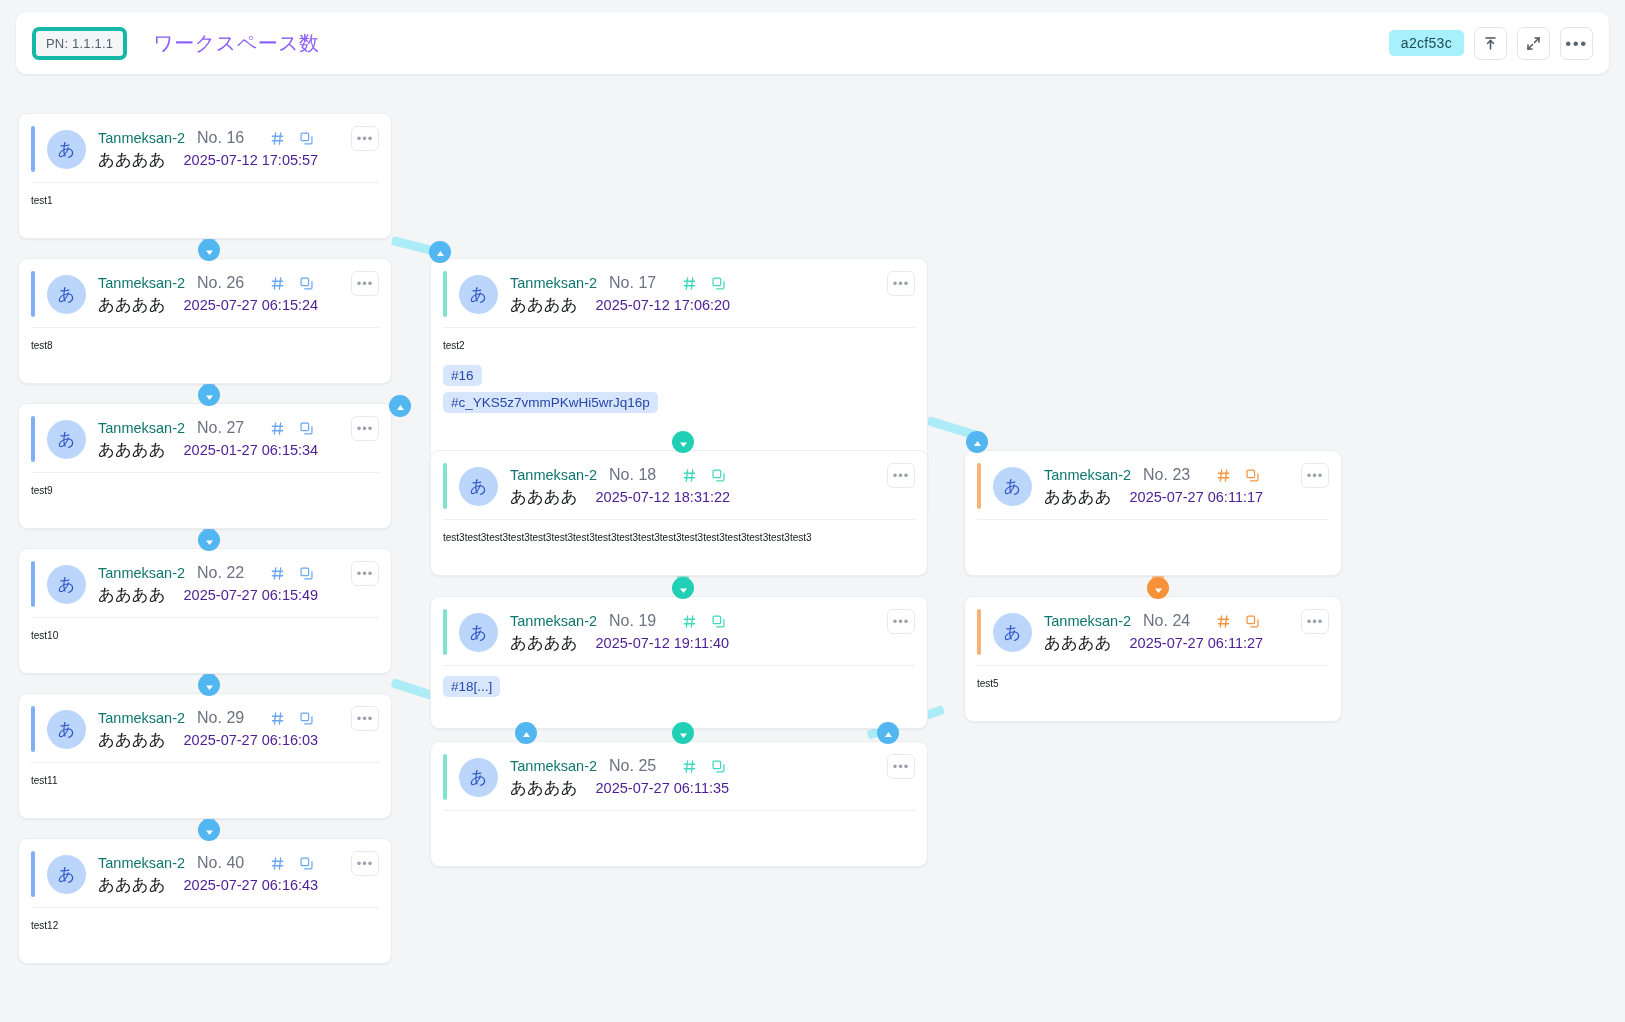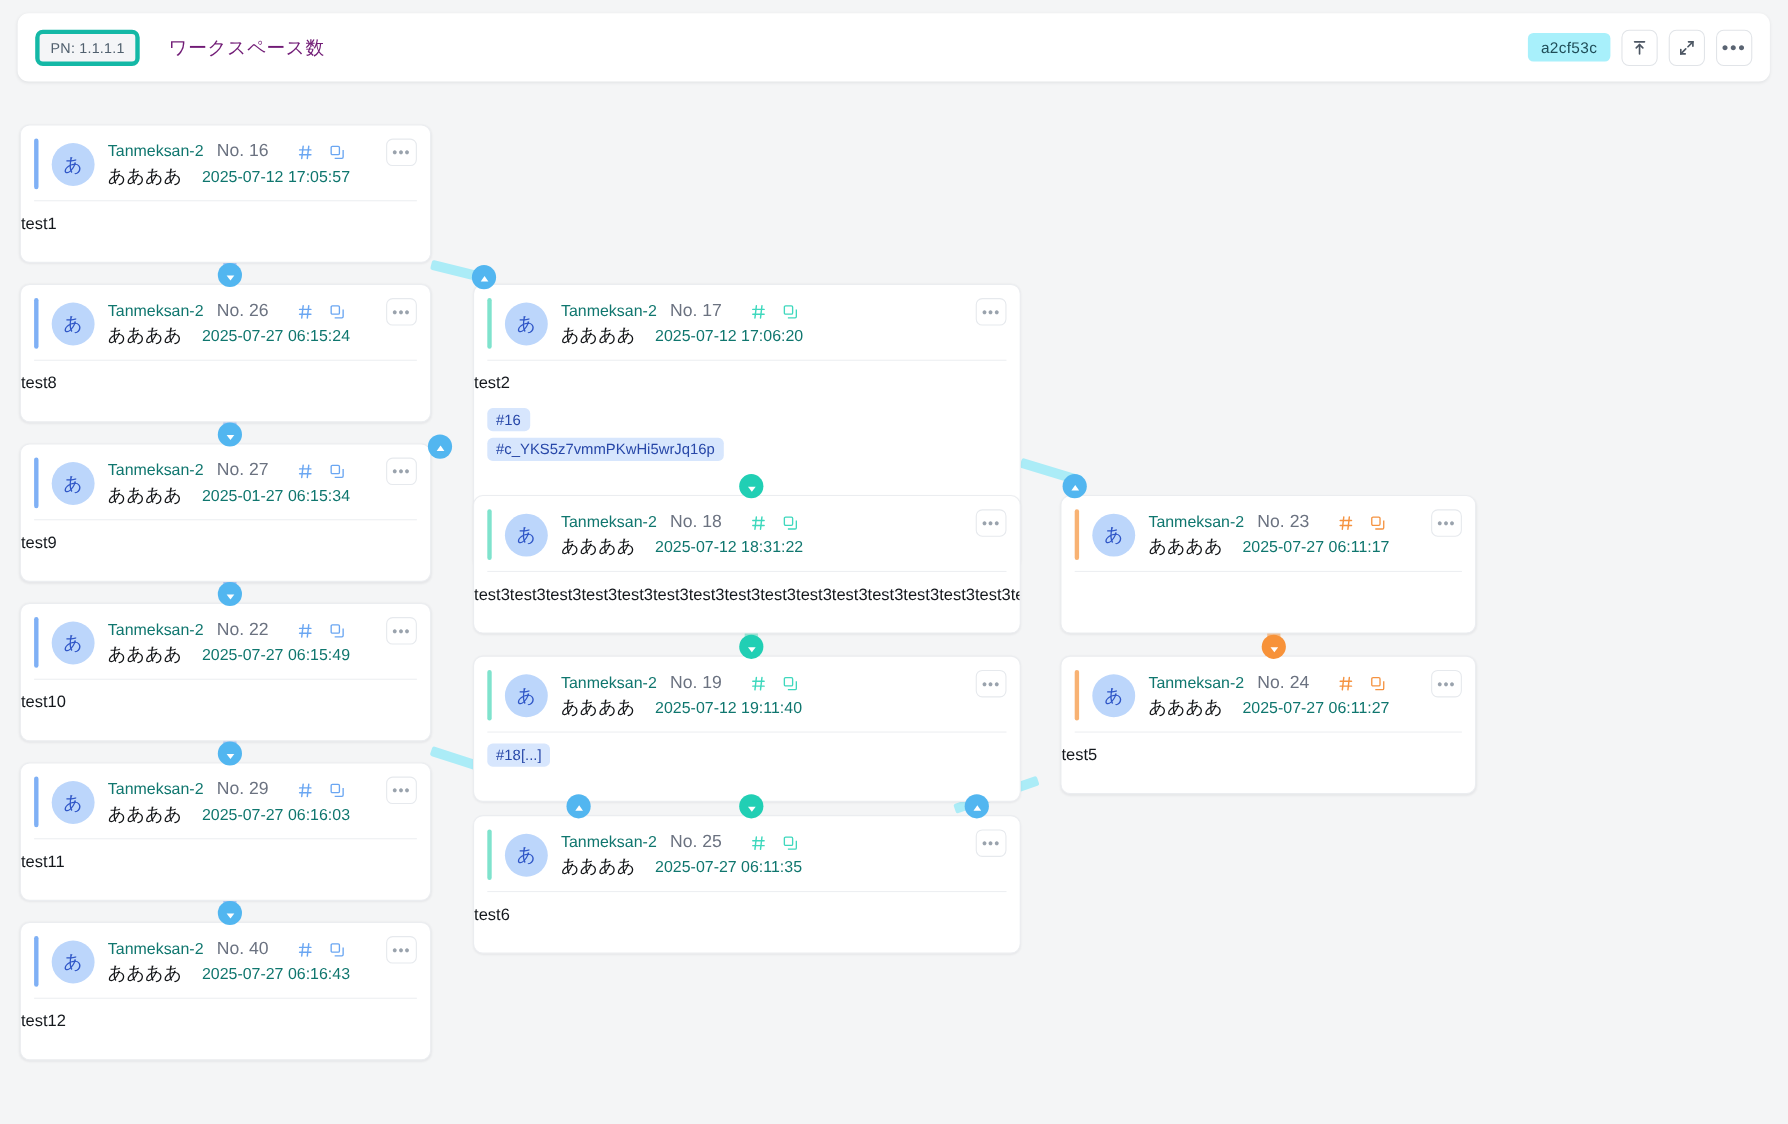--- a/index.html
+++ b/index.html
@@ -24,21 +24,21 @@
   .pn-badge {
     font-size: 13px; color: #51606e;
     background: #f4f5f7;
     border: 4px solid #14b8a6;
     border-radius: 7px;
     padding: 5px 10px;
     letter-spacing: .2px;
   }
   .topbar-title {
     margin-left: 26px;
-    font-size: 17px; color: #701a75;
+    font-size: 20px; color: #8b5cf6;
     letter-spacing: .5px;
   }
   .topbar-right {
     margin-left: auto;
     display: flex; align-items: center; gap: 10px;
   }
   .hash-badge {
     background: #a8f0fb; color: #1f4c57;
     border-radius: 5px;
     font-size: 14px;
@@ -90,34 +90,34 @@
     flex: 0 0 39px;
   }
   .meta { margin-left: 12px; }
   .meta-row1 { display: flex; align-items: center; height: 21px; }
   .meta-row2 { display: flex; align-items: baseline; height: 22px; }
   .author { font-size: 14.5px; color: #0f766e; }
   .num { font-size: 16px; color: #6b7280; margin-left: 12px; }
   .icon-row { display: flex; align-items: center; gap: 14px; margin-left: 26px; }
   .ic { cursor: pointer; display: flex; }
   .kana { font-size: 16.5px; color: #121417; }
-  .stamp { font-size: 14.5px; color: #0f766e; margin-left: 18px; }
+  .stamp { font-size: 14.5px; color: #4c1d95; margin-left: 18px; }
   .kebab {
     position: absolute; top: 12px; right: 12px;
     width: 28px; height: 25px;
     border: 1px solid #e6e9ed; border-radius: 6px;
     background: #fff;
     display: flex; align-items: center; justify-content: center;
     cursor: pointer;
   }
   .kebab span { color: #9aa3ad; font-size: 13px; line-height: 0; letter-spacing: 1px; }
   .divider { height: 1px; background: #edeff2; margin: 0 12px; }
   .body {
-    padding: 12px 12px 14px 0;
-    font-size: 15px; color: #14181d;
+    padding: 12px 12px 14px 12px;
+    font-size: 10px; color: #14181d;
     white-space: nowrap; overflow: hidden;
   }
   .tags { padding: 0 12px 12px 12px; display: flex; flex-direction: column; gap: 6px; align-items: flex-start; }
   .tag {
     background: #d7e6fd; color: #2747a8;
     border-radius: 5px;
     font-size: 13.5px;
     padding: 3px 8px;
   }
 
@@ -561,21 +561,20 @@
         <div class="meta-row2">
           <span class="kana">ああああ</span>
           <span class="stamp">2025-07-27 06:11:35</span>
         </div>
       </div>
       <div class="kebab">
         <span>•••</span>
       </div>
     </div>
     <div class="divider"></div>
-    <div class="body">test6</div>
 
   </div>
       <div class="card" style="left: 964px; top: 364px; width: 378px; min-height: 126px;">
     <div class="card-head">
       <div class="accent" style="background:#f8b273"></div>
       <div class="avatar">あ</div>
       <div class="meta">
         <div class="meta-row1">
           <span class="author">Tanmeksan-2</span>
           <span class="num">No. 23</span>

